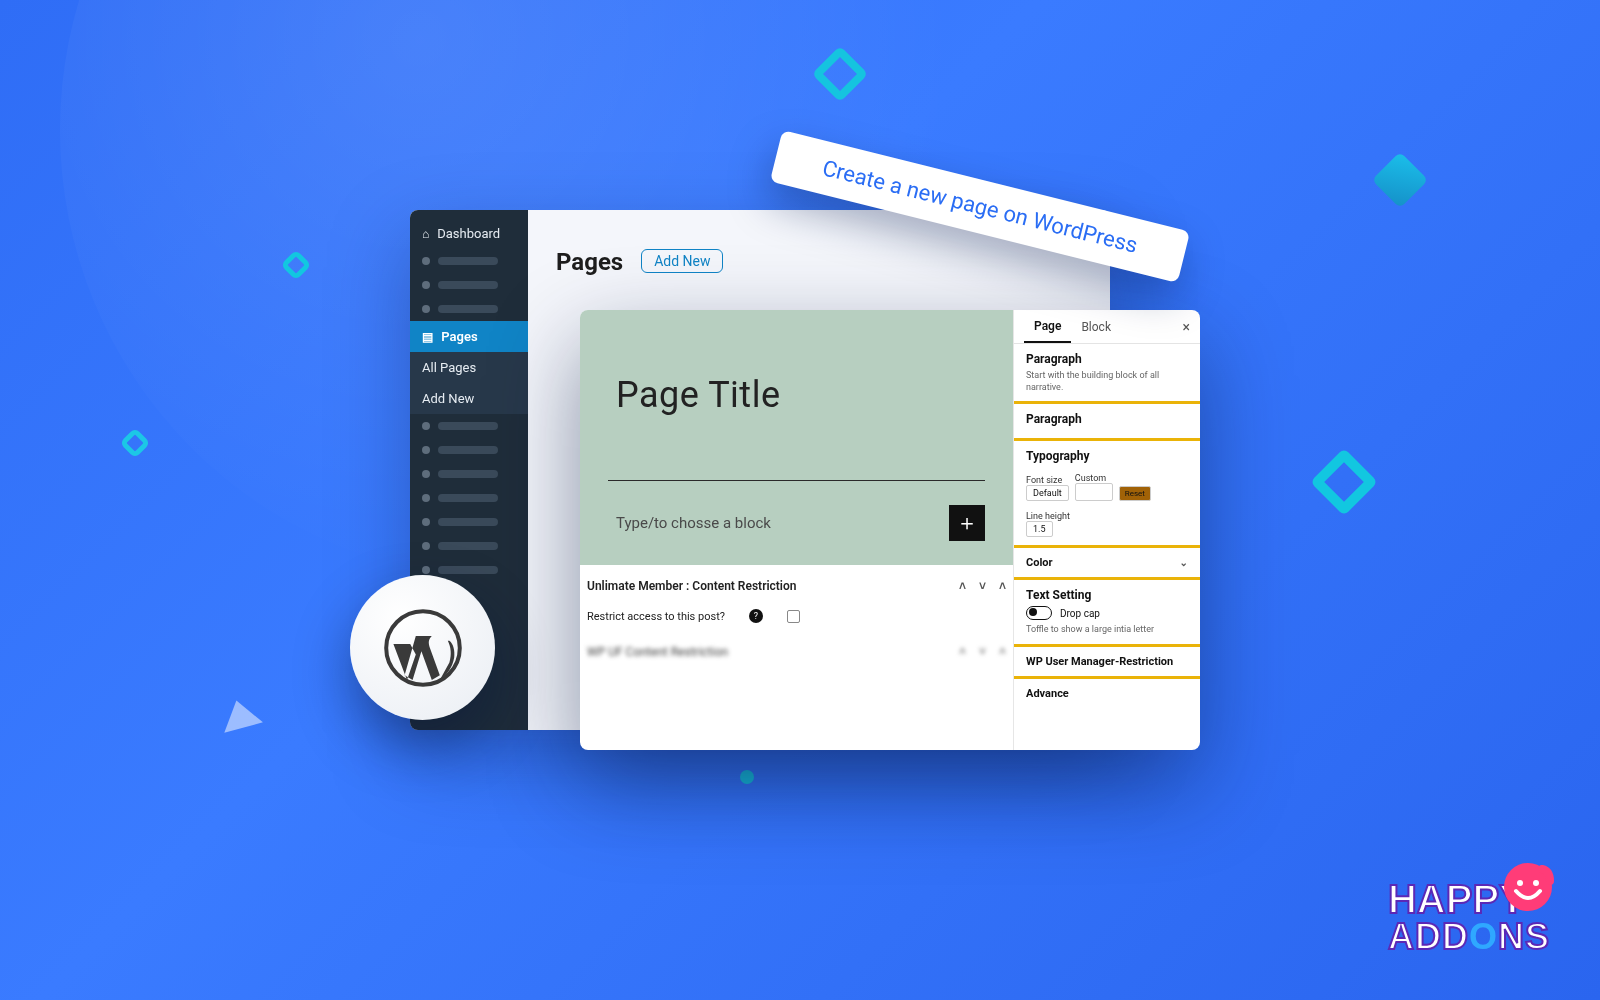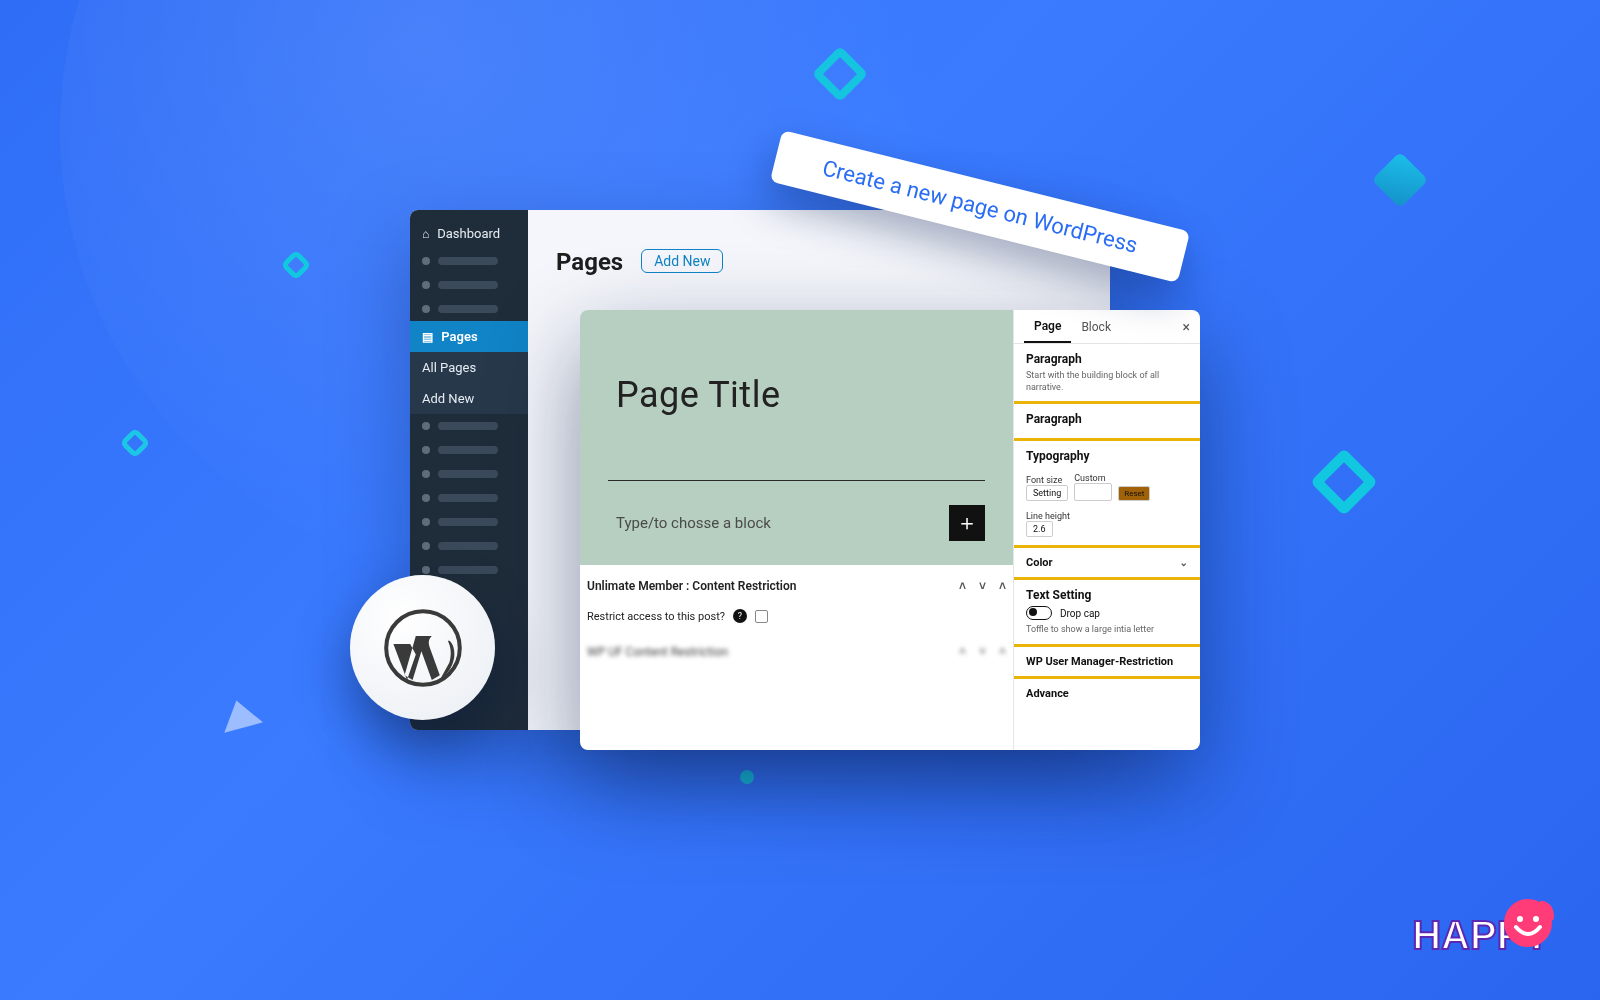--- a/index.html
+++ b/index.html
@@ -33,21 +33,21 @@
   .editor { position: absolute; left: 580px; top: 310px; width: 620px; height: 440px; background: #ffffff; border-radius: 8px; box-shadow: 0 35px 90px rgba(5,20,60,0.45); overflow: hidden; display: flex; }
   .ed-main { flex: 1; display: flex; flex-direction: column; border-right: 1px solid #e6e6e6; }
   .hero { background: #b7cfc0; height: 255px; display: flex; flex-direction: column; }
   .hero .title { flex: 1; display: flex; align-items: center; padding-left: 36px; font-size: 36px; color: #222; font-weight: 400; letter-spacing: 0.5px; }
   .hero .divider { height: 1px; background: #2a2a2a; margin: 0 28px; }
   .hero .typerow { height: 84px; display: flex; align-items: center; padding-left: 36px; color: #4a4a4a; font-size: 15px; position: relative; }
   .plusbtn { position: absolute; right: 28px; top: 50%; transform: translateY(-50%); width: 36px; height: 36px; background: #111; color: #fff; display: flex; align-items: center; justify-content: center; font-size: 22px; }
   .meta { padding: 14px 7px 8px; }
   .meta .row1 { display: flex; align-items: center; justify-content: space-between; font-size: 12px; font-weight: 600; color: #222; }
   .meta .ctrls span { margin-left: 10px; font-size: 12px; color: #555; }
-  .meta .row2 { display: flex; align-items: center; gap: 8px; font-size: 11px; color: #222; margin-top: 16px; }
+  .meta .row2 { display: flex; align-items: center; gap: 24px; font-size: 11px; color: #222; margin-top: 16px; }
   .qmark { width: 14px; height: 14px; border-radius: 50%; background: #111; color: #fff; display: inline-flex; align-items: center; justify-content: center; font-size: 9px; }
   .chk { width: 13px; height: 13px; border: 1px solid #888; border-radius: 2px; display: inline-block; }
   .meta .row3 { display: flex; align-items: center; justify-content: space-between; margin-top: 22px; filter: blur(2px); font-size: 12px; color: #444; }
   
   .insp { width: 186px; font-size: 11px; color: #111; display: flex; flex-direction: column; }
   .tabs { display: flex; align-items: center; border-bottom: 1px solid #e4e4e4; height: 34px; padding: 0 10px; }
   .tabs .tab { padding: 0 10px; height: 100%; display: flex; align-items: center; color: #555; font-size: 12px; }
   .tabs .tab.active { color: #111; font-weight: 600; border-bottom: 2px solid #111; }
   .tabs .x { margin-left: auto; font-size: 14px; color: #555; }
   .sec { padding: 8px 12px; border-bottom: 3px solid #eab308; }
@@ -197,30 +197,30 @@
         <div class="sub">Start with the building block of all narrative.</div>
       </div>
       <div class="sec">
         <div class="h">Paragraph</div>
       </div>
       <div class="sec">
         <div class="h">Typography</div>
         <div class="row">
           <div>
             <div class="lbl">Font size</div>
-            <div class="sel">Setting</div>
+            <div class="sel">Default</div>
           </div>
           <div>
             <div class="lbl">Custom</div>
             <div class="inp"></div>
           </div>
           <div class="rst">Reset</div>
         </div>
         <div class="lbl" style="margin-top:10px">Line height</div>
-        <div class="sel" style="display:inline-block">2.6</div>
+        <div class="sel" style="display:inline-block">1.5</div>
       </div>
       <div class="sec collapsible">
         <span>Color</span>
         <span class="chev">⌄</span>
       </div>
       <div class="sec">
         <div class="h">Text Setting</div>
         <div style="display:flex;align-items:center;gap:8px;margin-top:4px">
           <span class="toggle"></span>
           <span style="font-size:10px">Drop cap</span>
@@ -247,14 +247,15 @@
 
   <div class="happy">
     <svg class="face" viewBox="0 0 60 60">
       <circle cx="30" cy="32" r="24" fill="#ff3c78"></circle>
       <circle cx="22" cy="28" r="3" fill="#fff"></circle>
         <circle cx="38" cy="28" r="3" fill="#fff"></circle>
       <path d="M18 36 q12 14 24 0" stroke="#fff" stroke-width="4" fill="none" stroke-linecap="round"></path>
       <path d="M44 14 q8 2 8 12" stroke="#ff3c78" stroke-width="8" fill="none" stroke-linecap="round"></path>
     </svg>
     <div class="line1">HAPPY</div>
+    <div class="line2"><span>ADD</span><span class="o">O</span><span>NS</span></div>
   </div>
 </div>
 
 </body></html>

